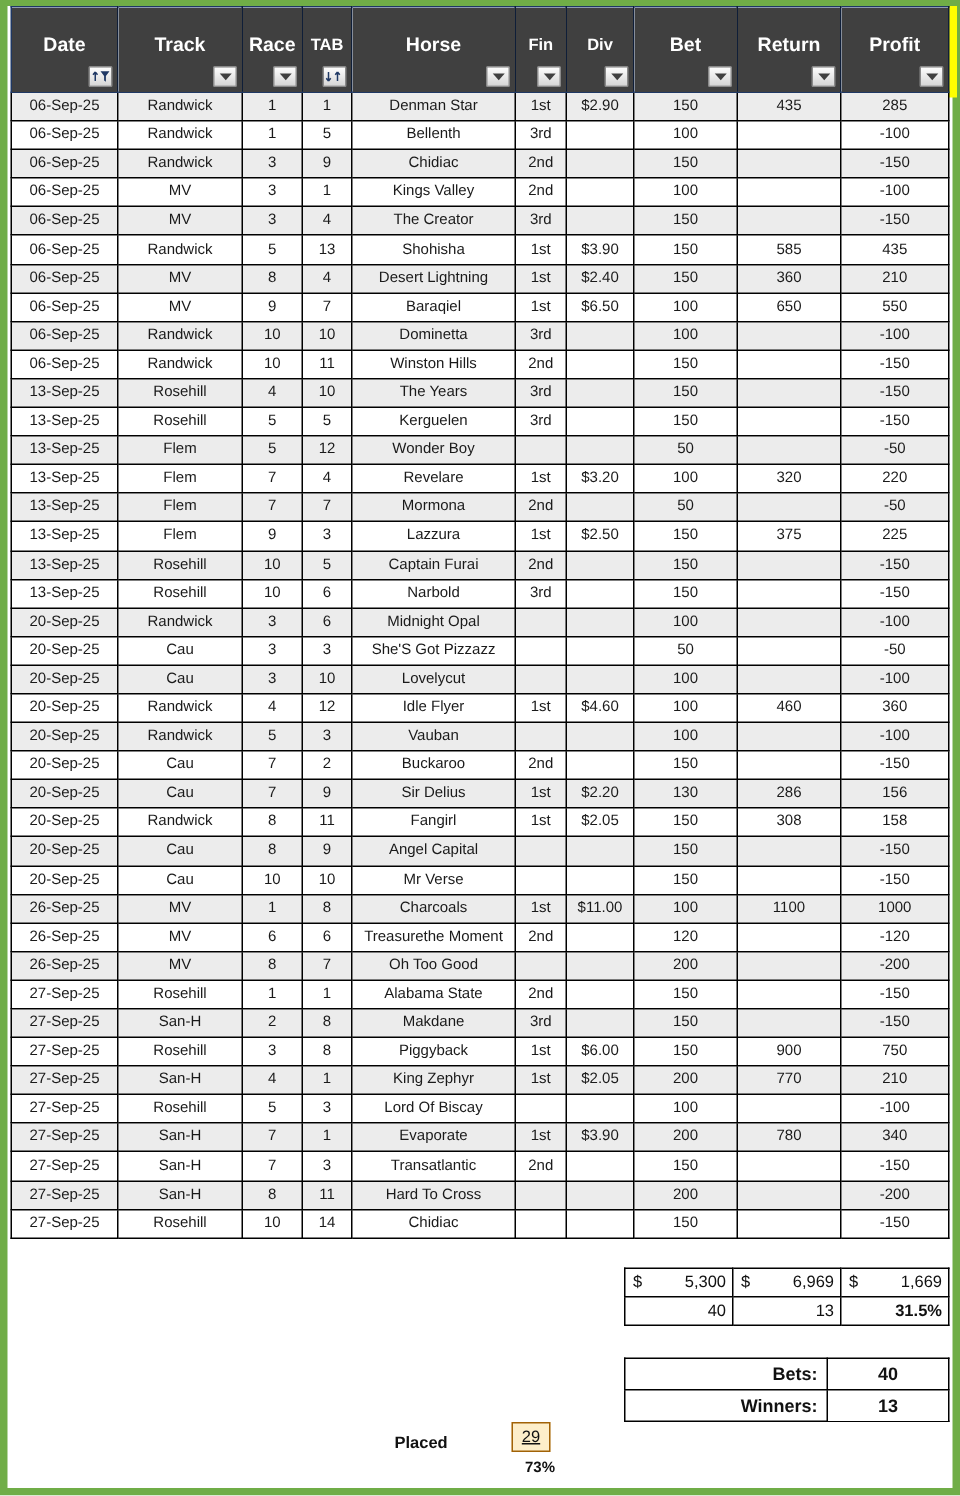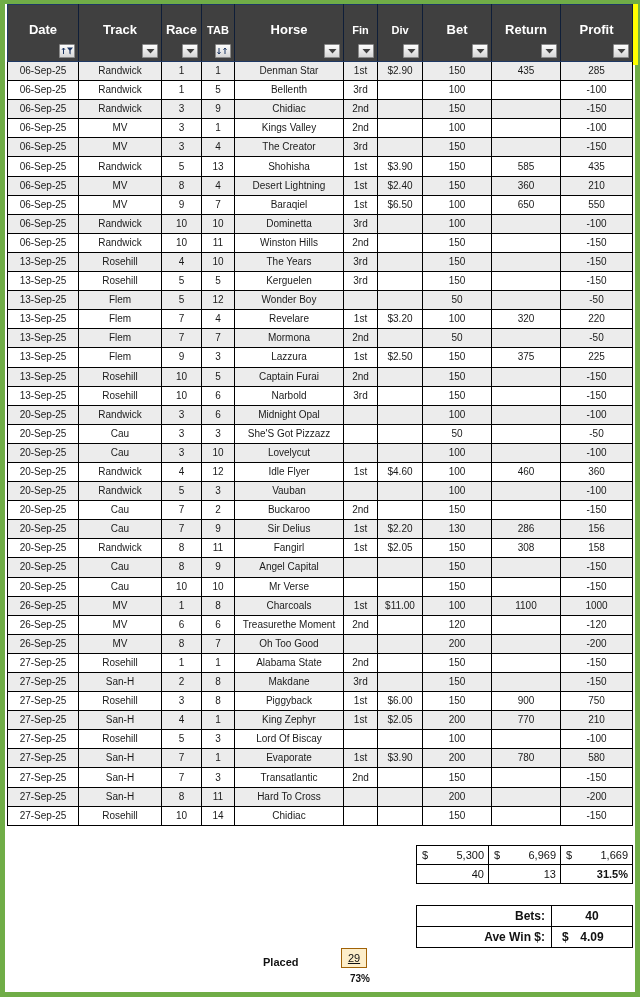--- a/index.html
+++ b/index.html
@@ -704,21 +704,21 @@
           <tr class="band">
             <td>27-Sep-25</td>
             <td>San-H</td>
             <td class="race">7</td>
             <td>1</td>
             <td class="horse">Evaporate</td>
             <td>1st</td>
             <td>$3.90</td>
             <td>200</td>
             <td>780</td>
-            <td>580</td>
+            <td>340</td>
           </tr>
           <tr class="plain">
             <td>27-Sep-25</td>
             <td>San-H</td>
             <td class="race">7</td>
             <td>3</td>
             <td class="horse">Transatlantic</td>
             <td>2nd</td>
             <td></td>
             <td>150</td>
@@ -789,22 +789,22 @@
       <colgroup>
           <col style="width:135px">
           <col style="width:81px">
         </colgroup>
       <tbody id="statsbody">
           <tr>
             <td class="slabel">Bets:</td>
             <td class="sval"><span>40</span></td>
           </tr>
           <tr>
-            <td class="slabel">Ave Win $:</td>
-            <td class="sval"><span class="dsign">$</span><span>4.09</span></td>
+            <td class="slabel">Winners:</td>
+            <td class="sval"><span>13</span></td>
           </tr>
         </tbody>
     </table>
   </div>
 
   <div id="placed-label">Placed</div>
   <div id="placed-box">29</div>
   <div id="placed-pct">73%</div>
 
 </div>

